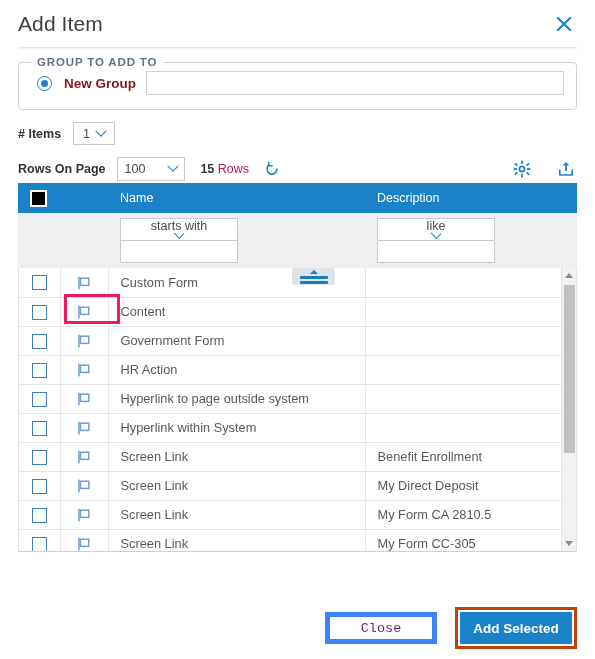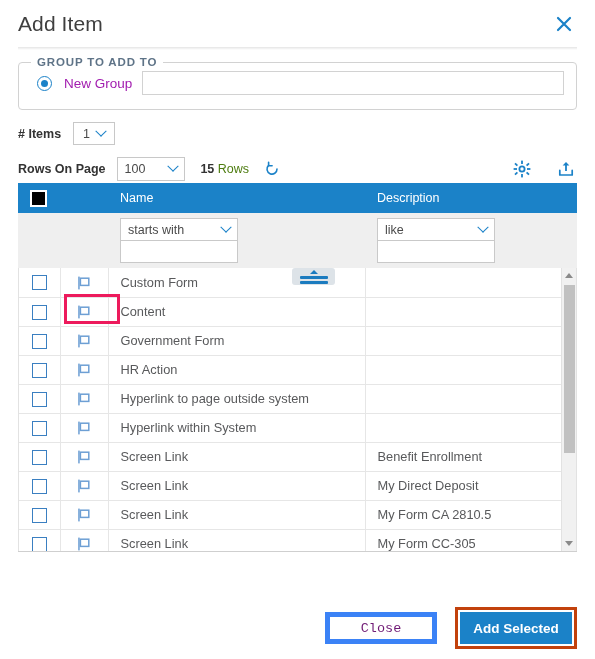--- a/index.html
+++ b/index.html
@@ -72,23 +72,24 @@
     flex: none;
   }
   .radio::after {
     content: "";
     width: 7px; height: 7px;
     border-radius: 50%;
     background: #1b82c8;
   }
   .radio-label {
     font-size: 13.5px;
-    color: #a21caf;
+    color: #7f1d1d;
     margin: 0 10px 0 12px;
     white-space: nowrap;
+    font-weight: bold;
   }
   .group-input {
     flex: 1;
     height: 24px;
     border: 1px solid #d2d2d2;
     background: #fff;
     font-family: "Liberation Sans", sans-serif;
     font-size: 13px;
     padding: 0 6px;
     color: #333;
@@ -139,21 +140,21 @@
     border: 1px solid #c8c8c8; background: #fff;
     display: flex; align-items: center; justify-content: center; gap: 24px;
     padding: 0 7px;
     font-size: 12.5px; color: #4a4a4a; cursor: pointer;
   }
   .rows-count {
     margin-left: 15px;
     font-size: 12.5px; color: #333;
   }
   .rows-count b { font-weight: bold; }
-  .rows-count span.lbl { color: #4d7c0f; text-align: right; }
+  .rows-count span.lbl { color: #be185d; text-align: right; }
   .refresh-icon {
     margin-left: 15px; cursor: pointer;
     color: #1b82c8; display: flex; align-items: center;
   }
   .tb-spacer { flex: 1; }
   .tb-icon {
     cursor: pointer; color: #1b82c8;
     display: flex; align-items: center; justify-content: center;
     width: 22px; height: 22px;
   }
@@ -208,20 +209,21 @@
   .filter-cell { padding: 0 12px; }
   .filter-select {
     height: 23px;
     width: 118px;
     border: 1px solid #c9c9c9;
     background: #fff;
     display: flex; align-items: center;
     padding: 0 7px;
     font-size: 12.5px; color: #4a4a4a;
     cursor: pointer;
+    flex-direction: column;
   }
   .filter-select .fs-text { flex: 1; }
   .filter-input {
     width: 118px; height: 22px;
     border: 1px solid #c9c9c9;
     border-top: 0;
     background: #fff;
     font-size: 12.5px;
     padding: 0 6px;
     font-family: "Liberation Sans", sans-serif;

